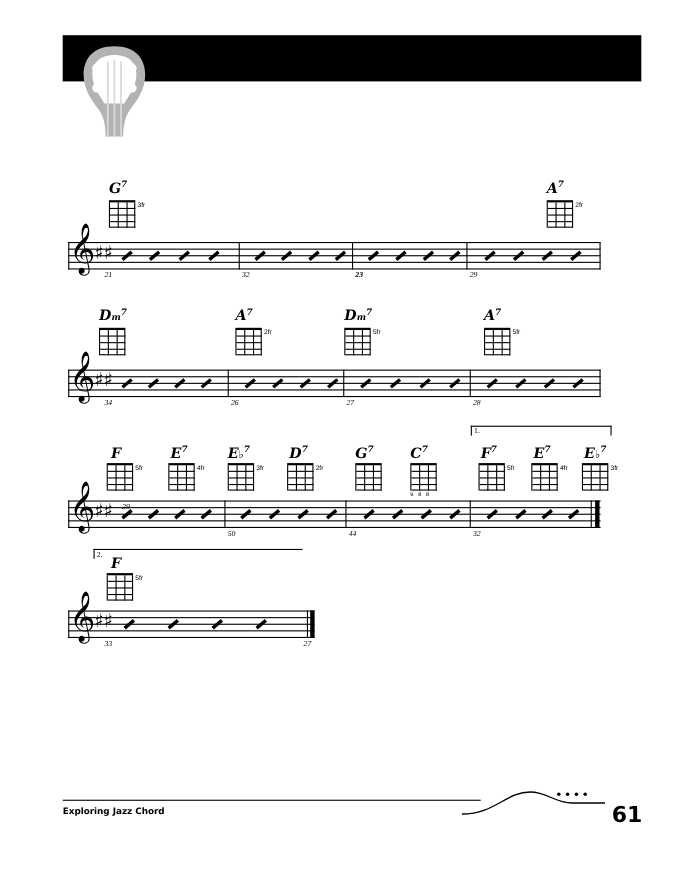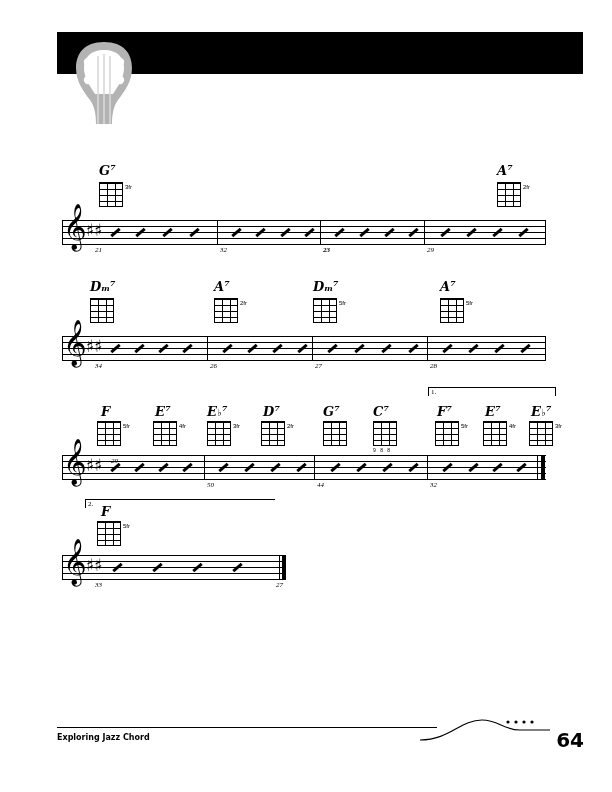--- a/index.html
+++ b/index.html
@@ -702,15 +702,15 @@
 
   <div class="footer-rule"></div>
   <div class="footer-title">Exploring Jazz Chord</div>
   <svg class="footer-swoosh" viewBox="0 0 130 32">
     <path d="M0 22 C30 22 40 2 62 2 C78 2 84 12 100 12 L130 12" stroke="#000" stroke-width="1.2" fill="none"></path>
     <circle cx="88" cy="4" r="1.6" fill="#000"></circle>
     <circle cx="96" cy="4" r="1.6" fill="#000"></circle>
     <circle cx="104" cy="4" r="1.6" fill="#000"></circle>
     <circle cx="112" cy="4" r="1.6" fill="#000"></circle>
   </svg>
-  <div class="page-number">64</div>
+  <div class="page-number">61</div>
 
 </div>
 
 </body></html>

